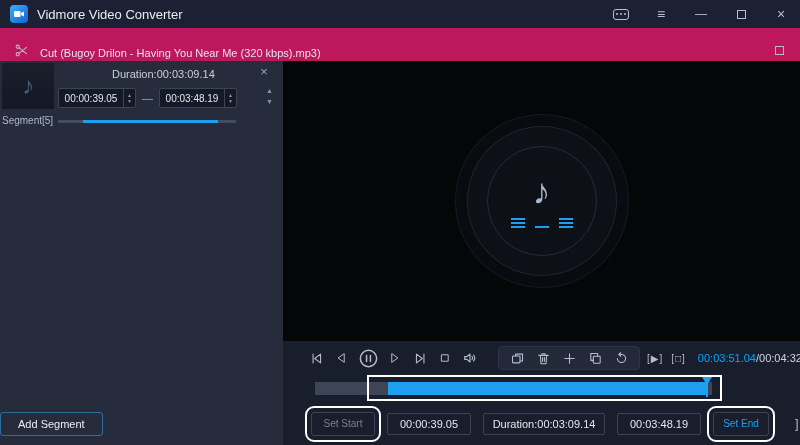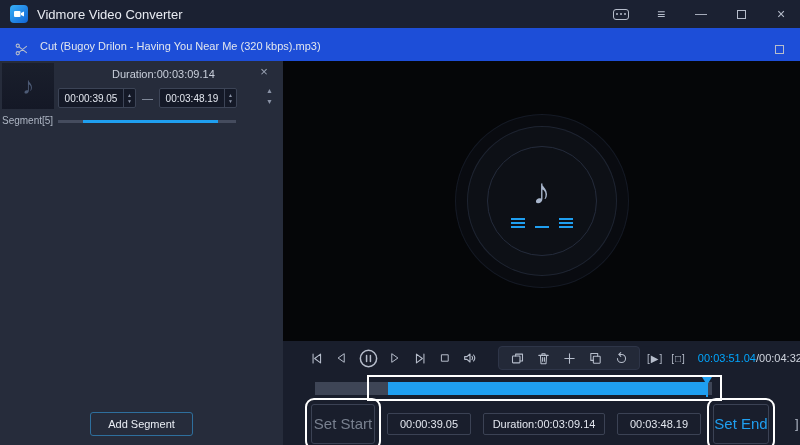--- a/index.html
+++ b/index.html
@@ -12,21 +12,21 @@
   .app-icon svg{display:block}
   .app-title{font-size:13px;color:#e8ebf2}
   .tb-right{margin-left:auto;display:flex;align-items:center;gap:22px}
   .tb-btn{color:#b6bdcb;display:flex;align-items:center;justify-content:center;width:18px;height:18px;cursor:default;font-size:12px}
   .bubble{width:16px;height:11px;border:1px solid #b6bdcb;border-radius:3px;display:flex;align-items:center;justify-content:center;gap:2px}
   .bubble i{width:2px;height:2px;border-radius:50%;background:#b6bdcb;display:block}
   .boxicon{width:9px;height:9px;border:1px solid #b6bdcb;display:block}
   .glyph14{font-size:14px;line-height:1}
 
   
-  .cut-header{position:absolute;top:28px;left:0;right:0;height:33px;background:#1d4ed8;display:flex;align-items:flex-start;padding:12px 12px}
+  .cut-header{position:absolute;top:28px;left:0;right:0;height:33px;background:#be185d;display:flex;align-items:flex-end;padding:2px 12px}
   .cut-header .ic{margin-right:10px}
   .cut-title{font-size:11px;color:#e2e6ee}
   .ch-right{margin-left:auto}
 
   
   .left-panel{position:absolute;top:61px;left:0;width:283px;bottom:0;background:#262c3b}
   .seg-editor{position:relative;height:72px}
   .thumb{position:absolute;left:2px;top:2px;width:52px;height:46px;background:linear-gradient(180deg,#1a1f2c,#141826);display:flex;align-items:center;justify-content:center;color:#4d5b76;font-size:24px}
   .seg-duration{position:absolute;left:112px;top:7px;color:#c9cfdb}
   .seg-close{position:absolute;right:12px;top:4px;color:#9aa3b4;font-size:13px;width:14px;height:14px;text-align:center;line-height:14px}
@@ -34,21 +34,21 @@
   .time-input{width:78px;height:20px;background:#141927;border:1px solid #3c4456;border-radius:2px;display:flex;align-items:center}
   .time-input .val{flex:1;text-align:center;font-size:10px;color:#e3e7ef}
   .spin{width:12px;height:100%;border-left:1px solid #3c4456;display:flex;flex-direction:column;align-items:center;justify-content:center;gap:1px}
   .spin span{font-size:5px;line-height:5px;color:#8a93a6}
   .dash{color:#9aa3b4}
   .reorder{position:absolute;right:10px;top:26px;display:flex;flex-direction:column;gap:4px;align-items:center}
   .reorder span{font-size:7px;line-height:7px;color:#8a93a6}
   .trim-track{position:absolute;left:58px;top:59px;width:178px;height:3px;background:#454c5e}
   .trim-fill{position:absolute;left:25px;top:0;width:135px;height:3px;background:#1f9ff0}
   .seg-label{position:absolute;left:2px;top:54px;font-size:10px;color:#aeb6c4}
-  .panel-buttons{position:absolute;bottom:9px;left:0;right:0;display:flex;justify-content:center;gap:1px}
+  .panel-buttons{position:absolute;bottom:9px;left:0;right:0;display:flex;justify-content:flex-start;gap:1px}
   .pbtn{height:24px;padding:0 17px;background:transparent;border:1px solid #2e6f9d;border-radius:3px;color:#e9edf4;font-size:11px;font-family:"Liberation Sans",sans-serif;display:flex;align-items:center}
 
   
   .video-area{position:absolute;left:283px;top:61px;right:0;height:280px;background:#050608}
   .disc{position:absolute;left:50%;top:50%;transform:translate(-50%,-50%);width:148px;height:148px;border-radius:50%;background:#0d1016;box-shadow:0 0 0 1px #1e2431,0 0 0 12px #090b10,0 0 0 13px #151a25;display:flex;align-items:center;justify-content:center}
   .disc-inner{width:110px;height:110px;border-radius:50%;border:1px solid #242b3b;display:flex;flex-direction:column;align-items:center;justify-content:center}
   .disc-note{font-size:36px;color:#a8b6cc;line-height:1}
   .eq{display:flex;gap:10px;align-items:flex-end;margin-top:7px;height:11px}
   .eq .g{display:flex;flex-direction:column;gap:2px}
   .eq b{display:block;width:14px;height:2px;background:#1f9ff0}
@@ -69,21 +69,21 @@
   
   .timeline{position:absolute;left:283px;top:375px;right:0;height:27px;background:#191e2c}
   .tl-track{position:absolute;left:32px;top:7px;width:397px;height:13px;background:#3e4556}
   .tl-fill{position:absolute;left:73px;top:0;width:319px;height:13px;background:#1f9ff0}
   .tl-marker{position:absolute;left:419px;top:2px;width:10px;height:8px;background:#1f9ff0;clip-path:polygon(0 0,100% 0,50% 100%)}
   .tl-marker-line{position:absolute;left:423px;top:2px;width:2px;height:20px;background:#1f9ff0}
   .tl-annotation{position:absolute;left:84px;top:0;width:355px;height:26px;border:2px solid #ffffff;pointer-events:none}
 
   
   .bottom-row{position:absolute;left:283px;top:402px;right:0;height:43px;background:#191e2c;display:flex;align-items:center;padding-left:28px;gap:12px}
-  .bbtn{height:40px;background:transparent;border:1px solid #3b4254;border-radius:3px;font-size:15px;font-family:"Liberation Sans",sans-serif;display:flex;align-items:center;justify-content:center}
+  .bbtn{height:24px;background:transparent;border:1px solid #3b4254;border-radius:3px;font-size:10px;font-family:"Liberation Sans",sans-serif;display:flex;align-items:center;justify-content:center}
   .set-start{width:64px;color:#78808f;outline:2px solid #ffffff;outline-offset:4px}
   .set-end{width:56px;color:#1f9ff0;outline:2px solid #ffffff;outline-offset:4px}
   .vbox{height:22px;border:1px solid #3b4254;border-radius:2px;display:flex;align-items:center;justify-content:center;color:#e3e7ef;font-size:11px}
   .vbox.t1{width:84px}
   .vbox.dur{width:122px}
   .vbox.t2{width:84px}
   .end-bracket{color:#aeb6c4;font-size:13px;margin-left:14px}
 </style>
 </head>
 <body>

